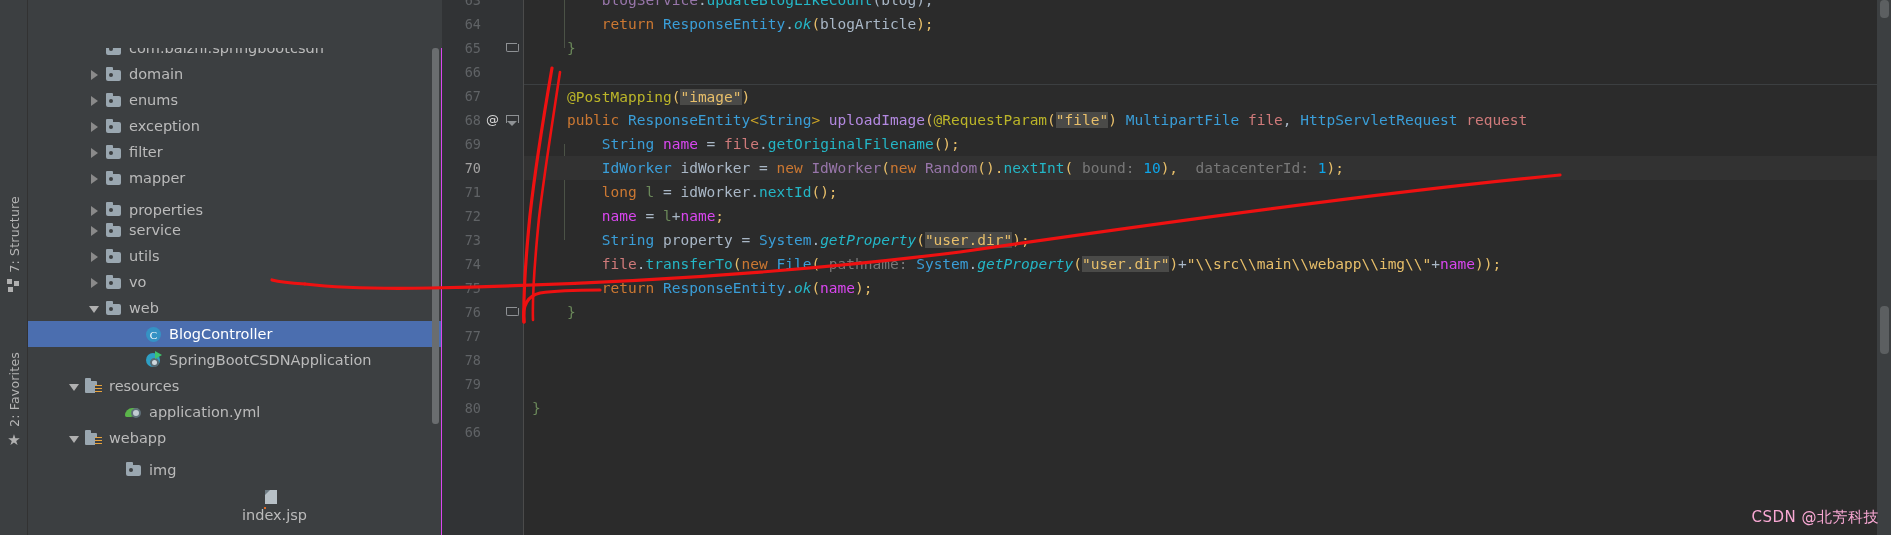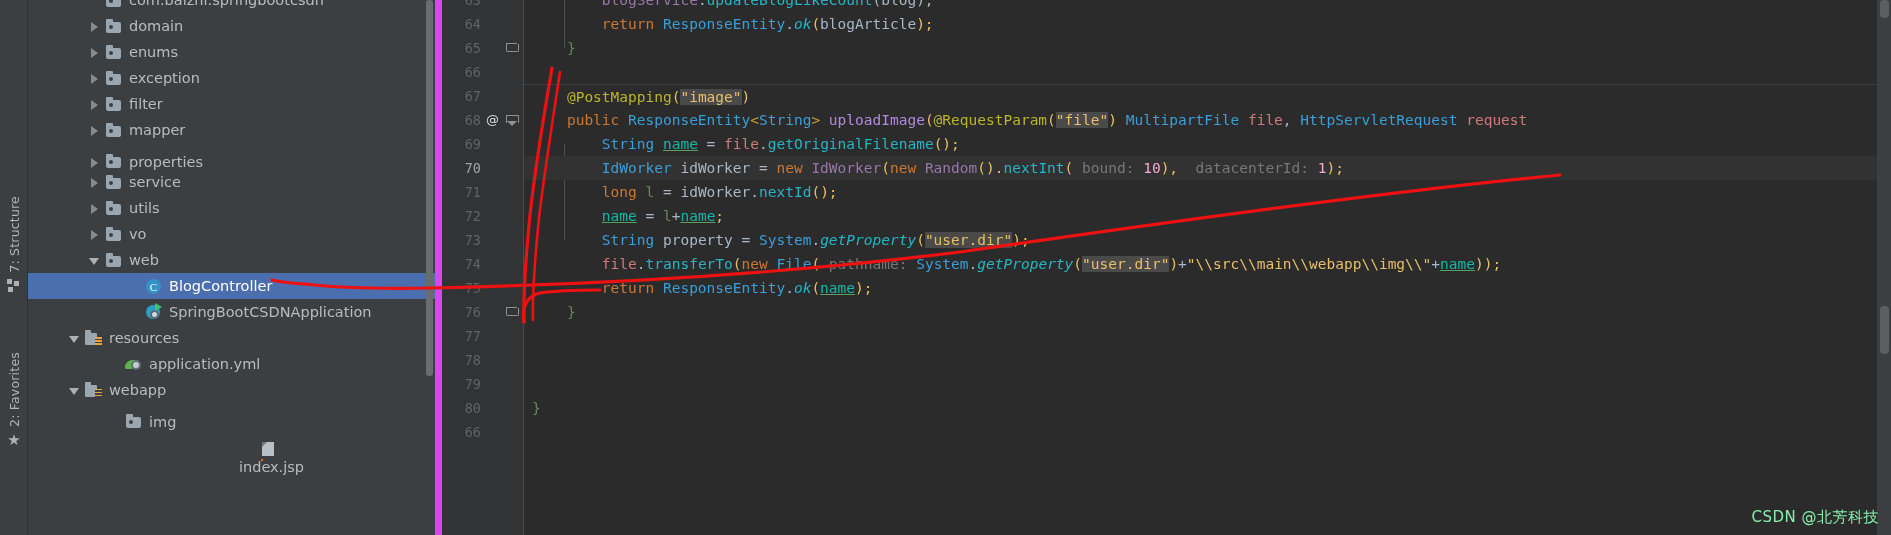--- a/index.html
+++ b/index.html
@@ -54,21 +54,22 @@
   .sq-icon i.c { left: 1px; top: 8px; }
 
   .star-icon { font-size: 15px; color: #b0b0b0; line-height: 1; }
 
   
   .tree-panel {
     width: 414px; flex: 0 0 414px;
     background: #3c3f41;
     position: relative;
     overflow: hidden;
-    border-right: 7px solid #d946ef;
+    border-right: 1px solid #d946ef;
+    margin-top: 48px;
   }
   .tree-row {
     height: 26px;
     display: flex;
     align-items: center;
     font-size: 14.5px;
     color: #bbbbbb;
     white-space: nowrap;
     position: relative;
   }
@@ -273,28 +274,28 @@
   .indent-guide {
     position: absolute; top: 0; width: 1px;
     background: #4b5246;
   }
   .indent-guide.g1 { left: 40px; }
 
   
   .kw       { color: #cc7832; }
   .str      { color: #e8bf6a; }
   .strhl    { color: #e8bf6a; background: #4a4a48; }
-  .num      { color: #f9a8d4; }
+  .num      { color: #0ea5e9; }
   .ann      { color: #bbb529; }
   .type     { color: #3a9ed8; }
   .field    { color: #9876aa; }
   .meth     { color: #24b6c6; }
   .methv    { color: #b389e0; }
   .var      { color: #a9b7c6; }
-  .varu     { color: #14b8a6; text-decoration: underline; text-decoration-color:#58a05a; }
+  .varu     { color: #d946ef; text-decoration-color:#58a05a; }
   .hint     { color: #787878; }
   .punct    { color: #a9b7c6; }
   .brkt     { color: #e8bf6a; }
   .brkt2    { color: #c9a227; }
   .green    { color: #6a8759; }
   .pink     { color: #cf7a7a; }
 
   
   .right-scroll {
     position: absolute; right: 0; top: 0;
@@ -309,21 +310,21 @@
   
   #ink {
     position: absolute; left: 0; top: 0;
     width: 1891px; height: 535px;
     pointer-events: none;
   }
 
   
   .watermark {
     position: absolute; right: 12px; bottom: 8px;
-    color: #86efac; font-size: 15px;
+    color: #f9a8d4; font-size: 15px;
     font-family: "DejaVu Sans", sans-serif;
     letter-spacing: 0.5px;
   }
 </style>
 </head>
 <body>
 
 <div id="screen">
 
   <div class="toolstrip">

